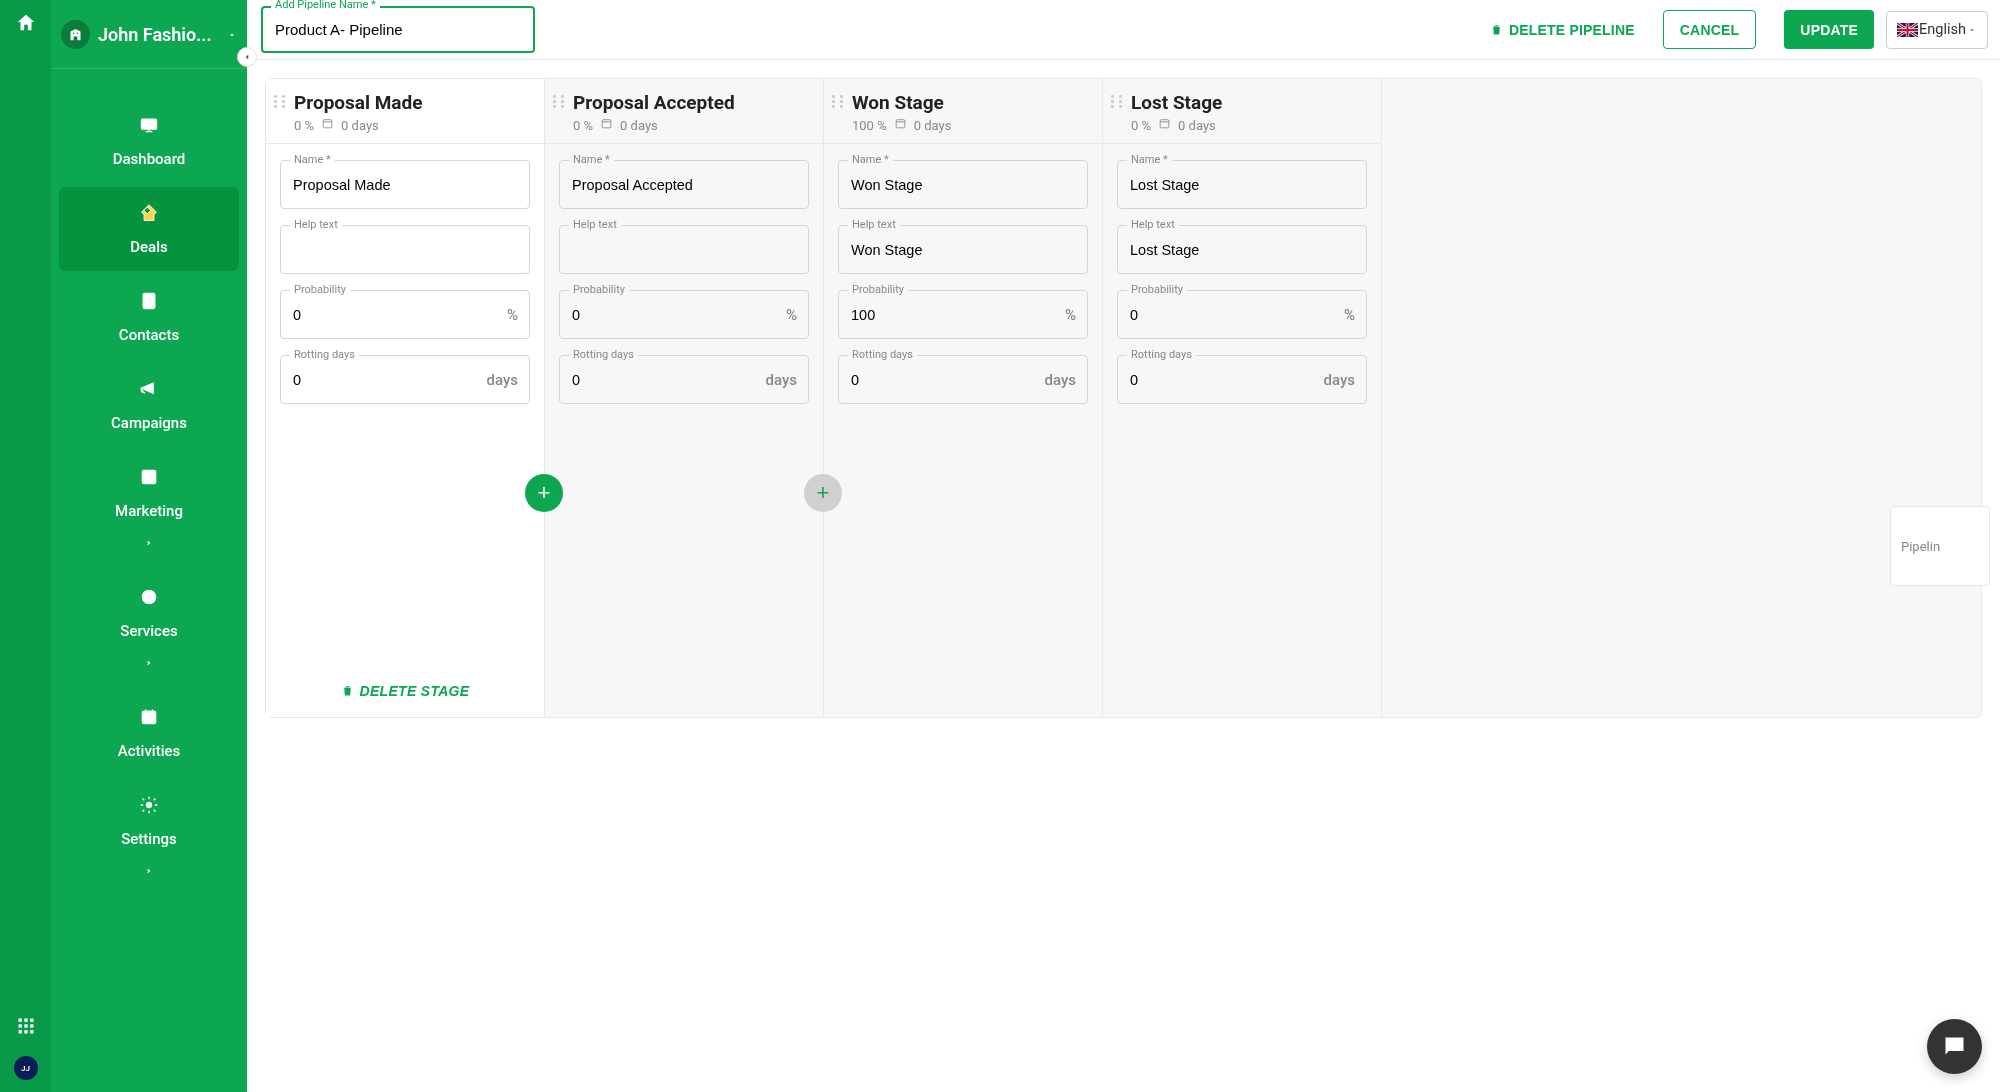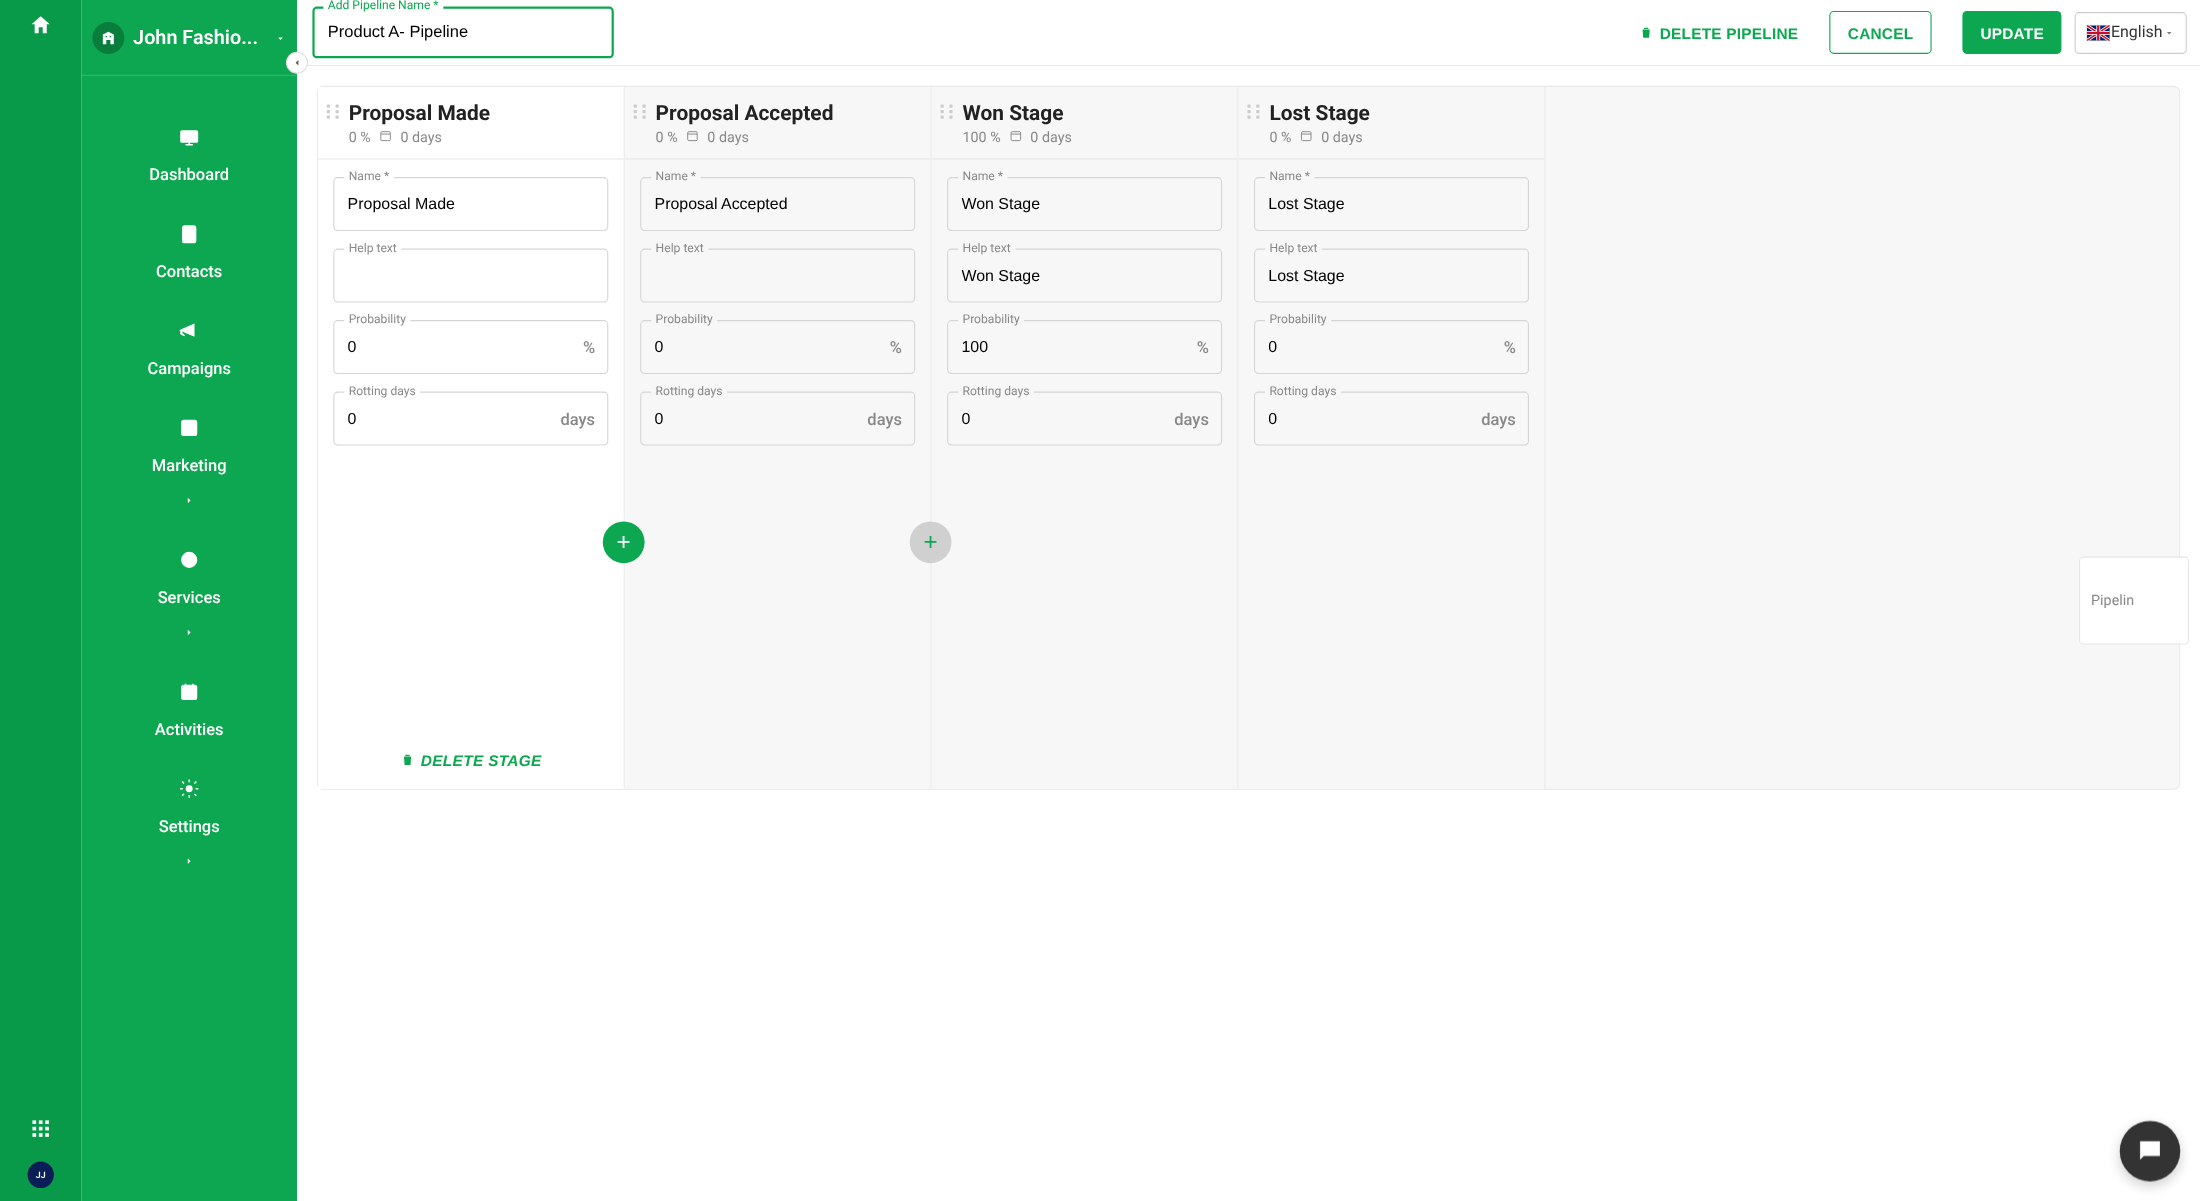--- a/index.html
+++ b/index.html
@@ -1,19 +1,19 @@
 <!DOCTYPE html>
 <html><head>
   <meta charset="utf-8">
   <style>
     * { box-sizing: border-box; margin: 0; padding: 0; }
     body { font-family: -apple-system, BlinkMacSystemFont, "Segoe UI", Roboto, Helvetica, Arial, sans-serif; background: #f5f5f5; height: 100vh; overflow: hidden; color: #333; }
     .app { display: flex; height: 100vh; }
 
-    .left-rail { width: 74px; background: #089949; display: flex; flex-direction: column; align-items: center; justify-content: space-between; padding: 12px 12px; }
+    .left-rail { width: 51px; background: #089949; display: flex; flex-direction: column; align-items: center; justify-content: space-between; padding: 12px 12px; }
     .left-rail .top { display: flex; flex-direction: column; align-items: center; gap: 14px; }
     .left-rail .home-icon svg { width: 22px; height: 22px; fill: #fff; }
     .left-rail .bottom { display: flex; flex-direction: column; align-items: center; gap: 16px; }
     .left-rail .grid-icon svg { width: 20px; height: 20px; fill: #fff; }
     .left-rail .avatar { width: 24px; height: 24px; border-radius: 50%; background: #0a1d56; color: #fff; display:flex;align-items:center;justify-content:center;font-size:8px;font-weight:600;}
 
     .sidebar { width: 196px; background: #0CA750; color: #fff; position: relative; display:flex; flex-direction:column; }
     .sidebar .top-bar { height: 69px; display:flex; align-items:center; gap:8px; padding: 16px 10px; border-bottom: 1px solid rgba(255,255,255,0.15); }
     .sidebar .top-bar .building-icon { width: 29px; height:29px; border-radius:50%; background: rgba(0,0,0,0.25); display:flex;align-items:center;justify-content:center;}
     .sidebar .top-bar .building-icon svg { width:15px; height:15px; fill:#fff; }
@@ -125,20 +125,28 @@
     <div class="nav" id="nav">
         <div class="nav-item">
           <div class="icn">
             <svg viewBox="0 0 24 24" fill="none" stroke="#fff" stroke-width="1.6">
               <rect x="3" y="5" width="18" height="12" rx="1"></rect>
               <path d="M8 20h8M12 17v3"></path>
             </svg>
           </div>
           <div class="label">Dashboard</div>
         </div>
+        <div class="nav-item active">
+          <div class="icn">
+            <svg viewBox="0 0 24 24">
+              <path d="M21 11l-9-9-9 9 3 3v7h12v-7l3-3zM10 5l4 4-4 4-4-4 4-4z" fill="#ffd54f"></path>
+            </svg>
+          </div>
+          <div class="label">Deals</div>
+        </div>
         <div class="nav-item">
           <div class="icn">
             <svg viewBox="0 0 24 24" fill="none" stroke="#fff" stroke-width="1.6">
               <rect x="5" y="3" width="14" height="18" rx="2"></rect>
               <circle cx="12" cy="10" r="2.5"></circle>
               <path d="M8 17c1-2 7-2 8 0"></path>
             </svg>
           </div>
           <div class="label">Contacts</div>
         </div>

